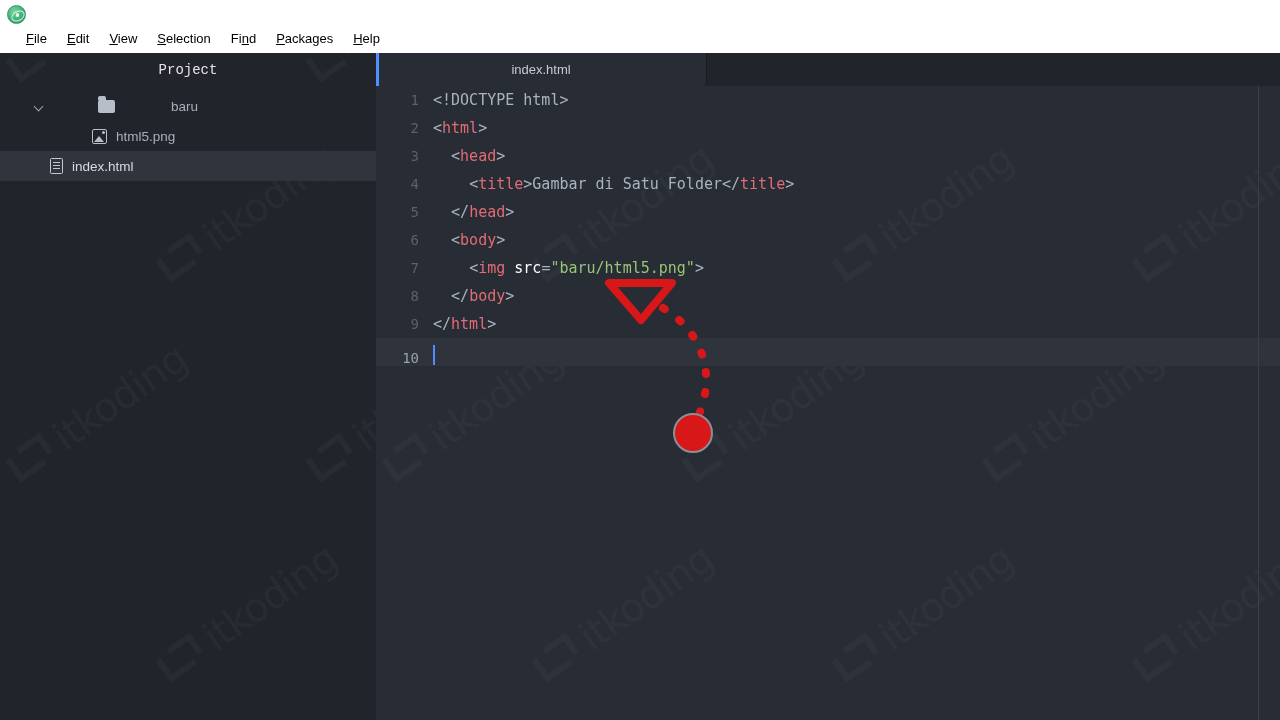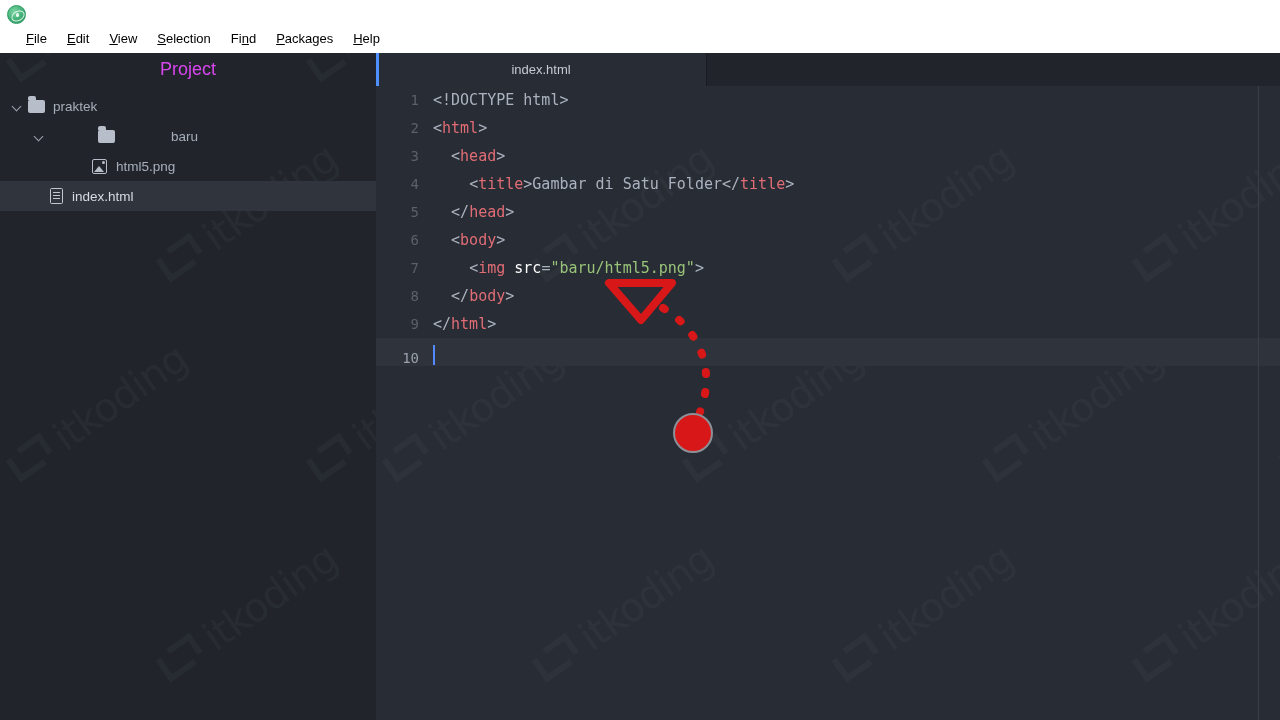--- a/index.html
+++ b/index.html
@@ -75,21 +75,21 @@
 
   
   #sidebar{
     width:376px; background:#21252b; position:relative; flex:none; z-index:1;
   }
   #sidebar-header{
     height:33px; display:flex; align-items:center; justify-content:center;
     position:relative; z-index:2;
   }
   #sidebar-header-label{
-    font-size:18px; color:#d946ef;
+    font-size:14px; color:#e5e5e5;font-family:Liberation Mono, monospace;
   }
   #tree{ position:relative; z-index:2; padding-top:5px; }
   .tree-row{
     height:30px; display:flex; align-items:center; cursor:default;
     position:relative; font-size:13.5px; color:#a7aebb;
   }
   .tree-row.selected{ background:#2f343d; color:#d6dbe3; }
   .twisty{
     width:14px; height:14px; flex:none; position:relative; margin-right:4px;
   }
@@ -239,25 +239,20 @@
         </div>
         <div class="wm-unit" style="left: 150px; top: 600px;">
           <span class="wm-mark"></span>
           <span class="wm-text">itkoding</span>
         </div>
       </div>
     <div id="sidebar-header">
       <span id="sidebar-header-label">Project</span>
     </div>
     <div id="tree">
-        <div class="tree-row" style="padding-left: 10px;">
-          <span class="twisty"></span>
-          <span class="folder-icon"></span>
-          <span class="tree-label">praktek</span>
-        </div>
         <div class="tree-row" style="padding-left: 32px; gap: 48px;">
           <span class="twisty"></span>
           <span class="folder-icon"></span>
           <span class="tree-label">baru</span>
         </div>
         <div class="tree-row" style="padding-left: 54px; margin-left: 20px;">
           <span class="twisty" style="visibility: hidden;"></span>
           <span class="file-icon-img"></span>
           <span class="tree-label">html5.png</span>
         </div>

